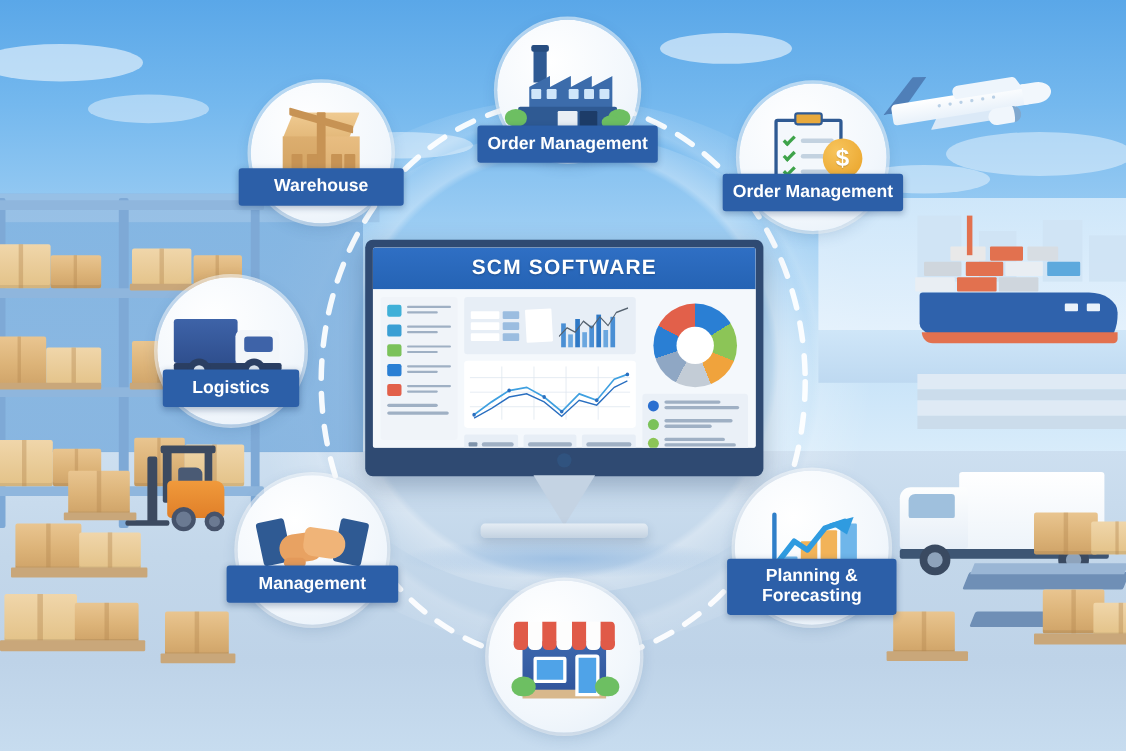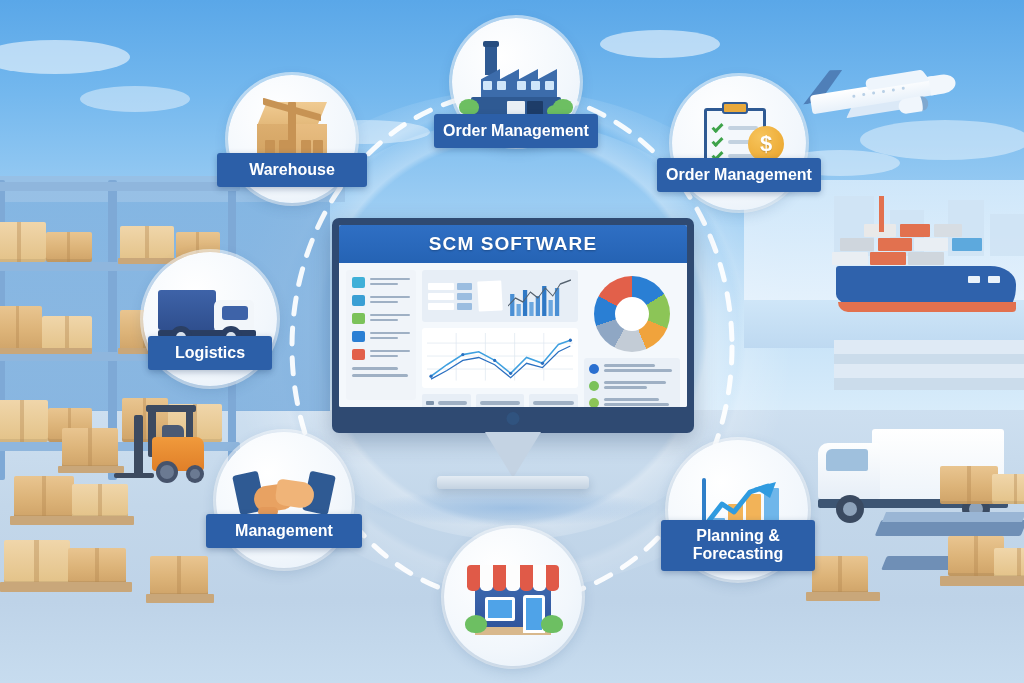--- a/index.html
+++ b/index.html
@@ -699,21 +699,21 @@
         <div class="hs-p1"></div>
         <div class="hs-p2"></div>
         <div class="hs-f" style="left:22px;top:40px;width:20px;height:9px;"></div>
         <div class="hs-f" style="left:24px;top:48px;width:18px;height:9px;"></div>
         <div class="hs-f" style="left:28px;top:56px;width:15px;height:8px;"></div>
       </div>
     </div>
     <div class="node-label" style="top:82px;width:156px;padding:8px 0;font-size:16px;">Management</div>
   </div>
 
-  <div class="node" style="left:668px;top:440px;width:140px;height:180px;">
+  <div class="node" style="left:668px;top:428px;width:140px;height:180px;">
     <div class="node-circle" style="width:140px;height:140px;">
       <div class="ic ic-chart">
         <div class="ch-axis"></div>
         <div class="ch-axis2"></div>
         <div class="ch-bar" style="left:18px;width:15px;height:20px;background:#6fb6ea;"></div>
         <div class="ch-bar" style="left:36px;width:15px;height:34px;background:#f2b358;"></div>
         <div class="ch-bar" style="left:54px;width:15px;height:44px;background:#f2b358;"></div>
         <div class="ch-bar" style="left:72px;width:15px;height:50px;background:#6fb6ea;"></div>
         <svg class="ch-arrow" viewBox="0 0 72 46">
           <polyline points="2,40 16,22 28,30 44,10 62,4" fill="none" stroke="#2f9be0" stroke-width="5" stroke-linecap="round" stroke-linejoin="round"></polyline>

